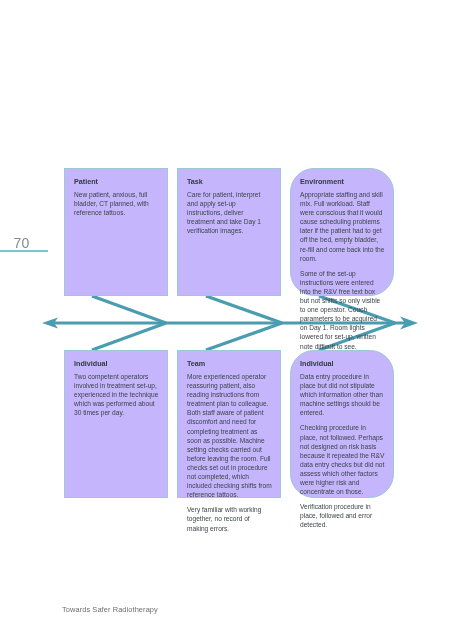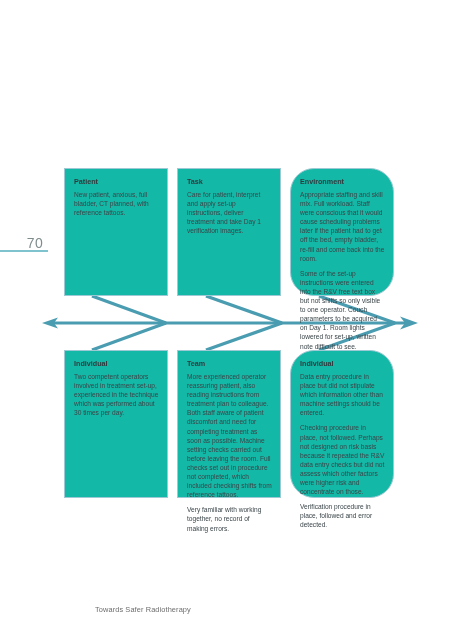--- a/index.html
+++ b/index.html
@@ -23,20 +23,21 @@
     top: 238px;
     width: 48px;
     text-align: right;
   }
   .page-num {
     font-size: 14px;
     color: #7f8c8d;
     letter-spacing: .3px;
     line-height: 10px;
     padding-right: 5px;
+    text-align: center;
   }
   .page-num-rule {
     margin-top: 2px;
     height: 1.5px;
     background: #7fc3cf;
     width: 48px;
   }
 
   
   .title {
@@ -65,21 +66,21 @@
     left: 0;
     top: 0;
     width: 453px;
     height: 640px;
     pointer-events: none;
   }
 
   
   .box {
     position: absolute;
-    background: #14b8a6;
+    background: #c4b5fd;
     border: 1px solid #9cc9d3;
     box-sizing: border-box;
     padding: 8px 8px 8px 9px;
   }
   .box-top { top: 168px; height: 128px; }
   .box-bottom { top: 350px; height: 148px; }
   .col-1 { left: 64px;  width: 104px; }
   .col-2 { left: 177px; width: 104px; }
   .col-3 { left: 290px; width: 104px; border-radius: 24px; }
 
@@ -99,21 +100,20 @@
   .box-para:last-child { margin-bottom: 0; }
 
   
   .footer {
     position: absolute;
     left: 62px;
     top: 605px;
     font-size: 7.4px;
     color: #6d6d6d;
     letter-spacing: .1px;
-    margin-left: 33px;
   }
 </style>
 </head>
 <body>
 
 <div class="page">
 
   <div class="page-num-block">
     <div class="page-num">70</div>
     <div class="page-num-rule"></div>

